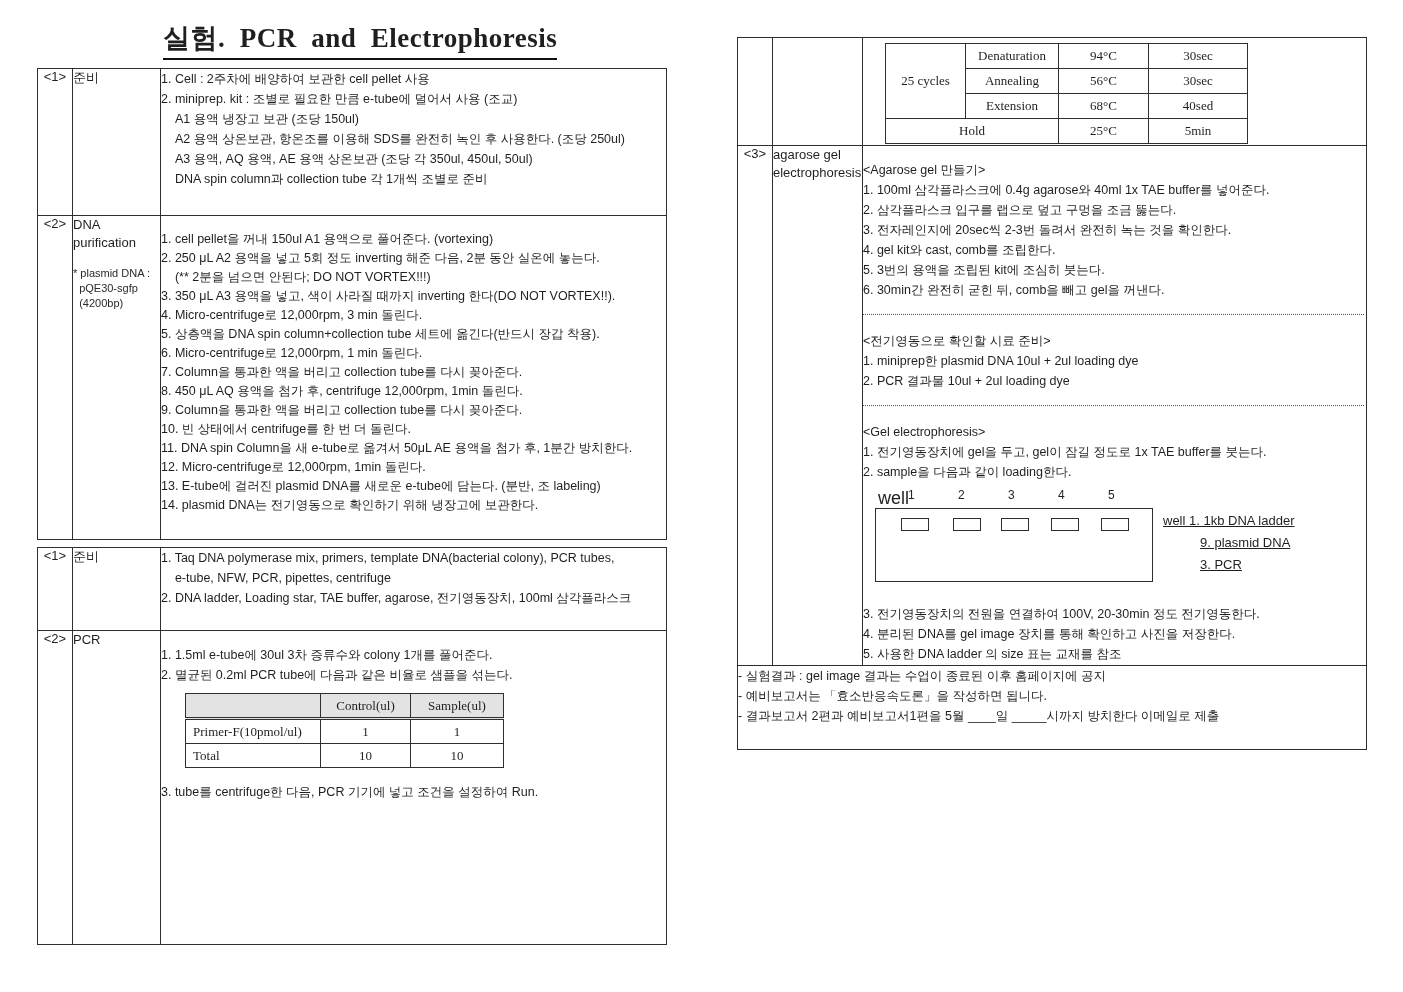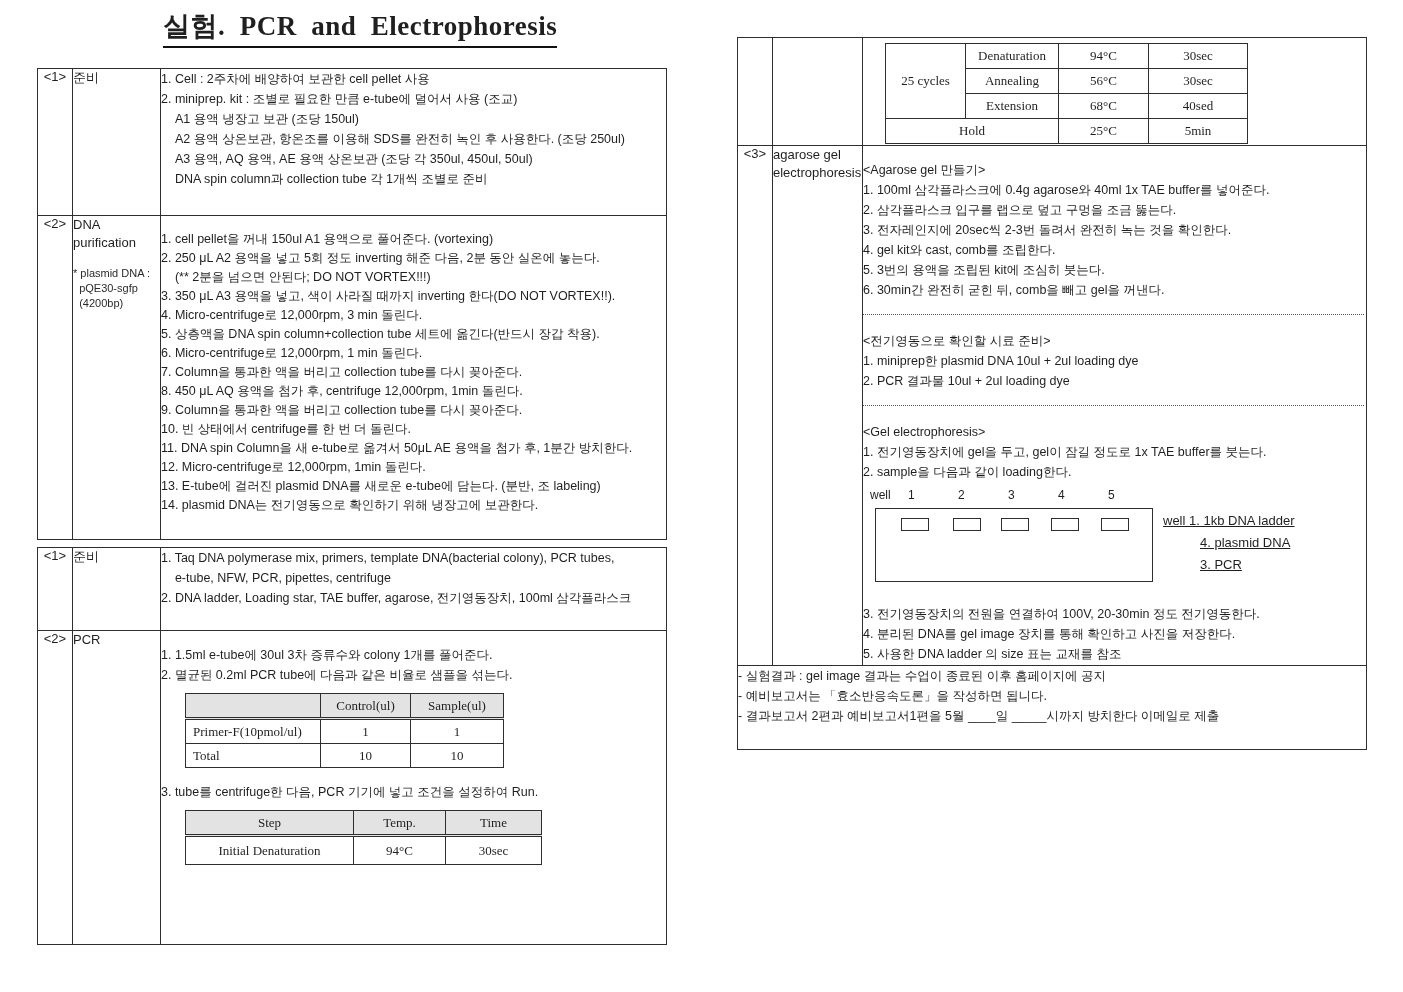--- a/index.html
+++ b/index.html
@@ -3,21 +3,21 @@
 <meta charset="utf-8">
 <style>
   html,body { margin:0; padding:0; }
   body {
     width:1403px; height:992px; position:relative; background:#ffffff;
     font-family:"Liberation Sans","DejaVu Sans",sans-serif;
     color:#1f1f1f; overflow:hidden;
   }
   
   .doc-title {
-    position:absolute; left:163px; top:8px; margin:0;
+    position:absolute; left:163px; top:20px; margin:0;
     font-family:"Liberation Serif","DejaVu Serif",serif;
     font-size:27px; font-weight:bold; white-space:pre;
     border-bottom:2px solid #111; padding-bottom:2px; letter-spacing:0.5px;
   }
   
   table.outer {
     position:absolute; border-collapse:collapse; table-layout:fixed;
     font-size:12.5px;
   }
   table.outer > tbody > tr > td {
@@ -49,21 +49,21 @@
   table.cycles {
     margin:5px 0 0 22px; width:362px; border-collapse:collapse; table-layout:fixed;
     font-family:"Liberation Serif","DejaVu Serif",serif; font-size:13px;
   }
   table.cycles td { border:1px solid #2e2e2e; text-align:center; height:24px; padding:0 2px; }
   
   .sec-heading { line-height:20px; white-space:pre-wrap; }
   .dotted-sep { border-top:1px dotted #555; height:0; margin:14px 2px 16px 0; }
   
   .gel-area { position:relative; height:104px; margin-top:6px; }
-  .gel-area .axis-label { position:absolute; top:0; left:7px;  font-size:12px;text-align:right; }
+  .gel-area .axis-label { position:absolute; top:0; left:15px;  font-size:18px;text-align:right; }
   .gel-area .wn { position:absolute; top:0; font-size:12px; }
   .gel-rect {
     position:absolute; left:12px; top:20px; width:276px; height:72px;
     border:1px solid #2e2e2e; background:#fff;
   }
   .gel-well {
     position:absolute; top:9px; width:26px; height:11px;
     border:1px solid #2e2e2e; background:#fff;
   }
   .gel-legend { position:absolute; left:300px; top:22px; font-size:13px;text-decoration:underline; }
@@ -178,41 +178,20 @@
                 <td>10</td>
                 <td>10</td>
               </tr>
             </tbody>
         </table>
 
         <div class="lines lh20" style="margin-top:14px">
           <div class="line">3. tube를 centrifuge한 다음, PCR 기기에 넣고 조건을 설정하여 Run.</div>
         </div>
 
-        <table class="inner steps">
-          <colgroup>
-              <col style="width:168px">
-              <col style="width:92px">
-              <col style="width:96px">
-            </colgroup>
-          <thead>
-            <tr>
-              <th>Step</th>
-              <th>Temp.</th>
-              <th>Time</th>
-            </tr>
-          </thead>
-          <tbody>
-              <tr>
-                <td>Initial Denaturation</td>
-                <td>94°C</td>
-                <td>30sec</td>
-              </tr>
-            </tbody>
-        </table>
       </td>
     </tr>
   </tbody>
 </table>
 
 <table class="outer" style="left:737px; top:37px; width:630px; height:713px;">
   <colgroup>
       <col style="width:35px">
       <col style="width:90px">
       <col>
@@ -297,21 +276,21 @@
           <span class="wn" style="left:245px">5</span>
           <div class="gel-rect">
             <div class="gel-well" style="left:25px"></div>
             <div class="gel-well" style="left:77px"></div>
             <div class="gel-well" style="left:125px"></div>
             <div class="gel-well" style="left:175px"></div>
             <div class="gel-well" style="left:225px"></div>
           </div>
           <div class="gel-legend">
               <div class="line">well 1. 1kb DNA ladder</div>
-              <div class="line">4. plasmid DNA</div>
+              <div class="line">9. plasmid DNA</div>
               <div class="line">3. PCR</div>
             </div>
         </div>
 
         <div class="lines lh20" style="margin-top:12px">
             <div class="line">3. 전기영동장치의 전원을 연결하여 100V, 20-30min 정도 전기영동한다.</div>
             <div class="line">4. 분리된 DNA를 gel image 장치를 통해 확인하고 사진을 저장한다.</div>
             <div class="line">5. 사용한 DNA ladder 의 size 표는 교재를 참조</div>
           </div>
       </td>

